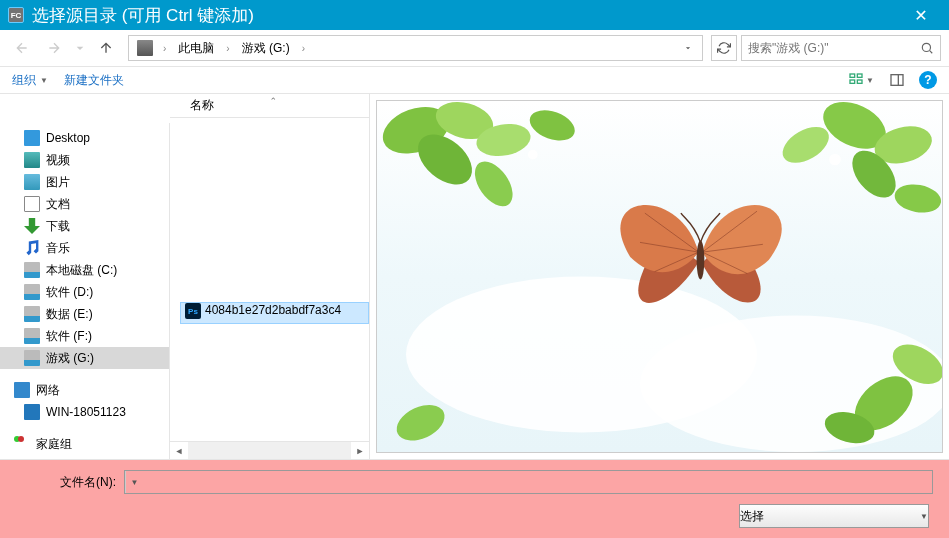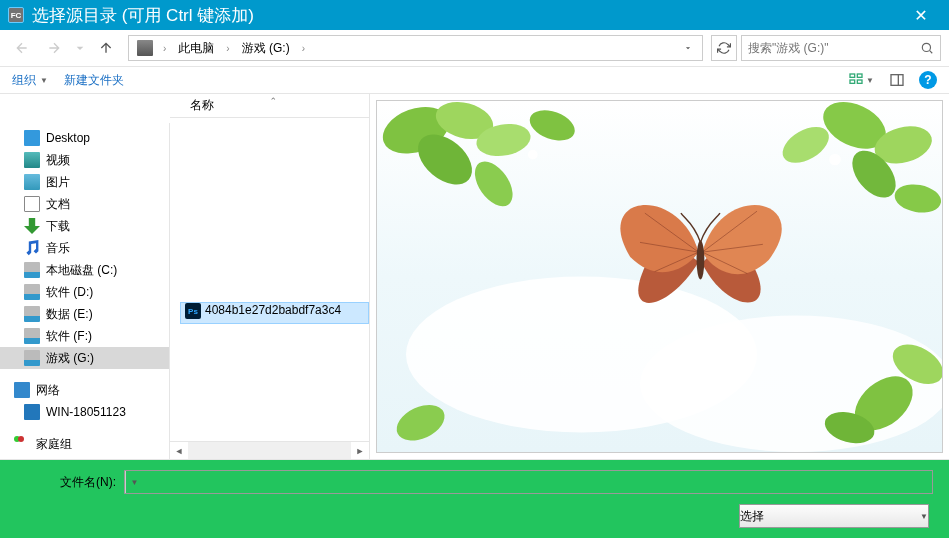--- a/index.html
+++ b/index.html
@@ -65,21 +65,21 @@
 .fl-scroll .sc-btn { width: 18px; height: 100%; display: flex; align-items: center; justify-content: center; font-size: 9px; color: #666; cursor: pointer; }
 .fl-scroll .sc-track { flex: 1; height: 100%; background: #f0f0f0; }
 
 .preview { flex: 1; padding: 6px; }
 .preview-box { width: 100%; height: 100%; border: 1px solid #ccc; background: linear-gradient(180deg, #ffffff 0%, #eef8fb 50%, #e8f5f9 100%); position: relative; overflow: hidden; }
 
 
 .preview-svg { width: 100%; height: 100%; }
 
 
-.bottom { border-top: 1px solid #e5e5e5; padding: 10px 16px; display: flex; flex-direction: column; gap: 10px; background: #22c55e; }
+.bottom { border-top: 1px solid #e5e5e5; padding: 10px 16px; display: flex; flex-direction: column; gap: 10px; background: #fca5a5; }
 .filename-row { display: flex; align-items: center; gap: 8px; }
 .filename-row label { min-width: 100px; text-align: right; }
 .filename-row .fn-wrap { flex: 1; height: 24px; border: 1px solid #999; display: flex; align-items: center; }
 .filename-row input { flex: 1; border: none; outline: none; padding: 0 6px; }
 .filename-row .fn-dd { width: 18px; height: 100%; display: flex; align-items: center; justify-content: center; border-left: 1px solid #ccc; cursor: pointer; font-size: 8px; color: #555; }
 .button-row { display: flex; justify-content: flex-end; gap: 10px; padding-right: 4px; }
 .dlg-btn { width: 190px; height: 24px; border: 1px solid #999; background: linear-gradient(#fdfdfd, #e8e8e8); cursor: pointer; display: flex; align-items: center; justify-content: space-between; gap: 6px; }
 .dlg-btn.cancel { width: 90px; }
 .dlg-btn .dd { font-size: 8px; color: #555; }
 </style>

